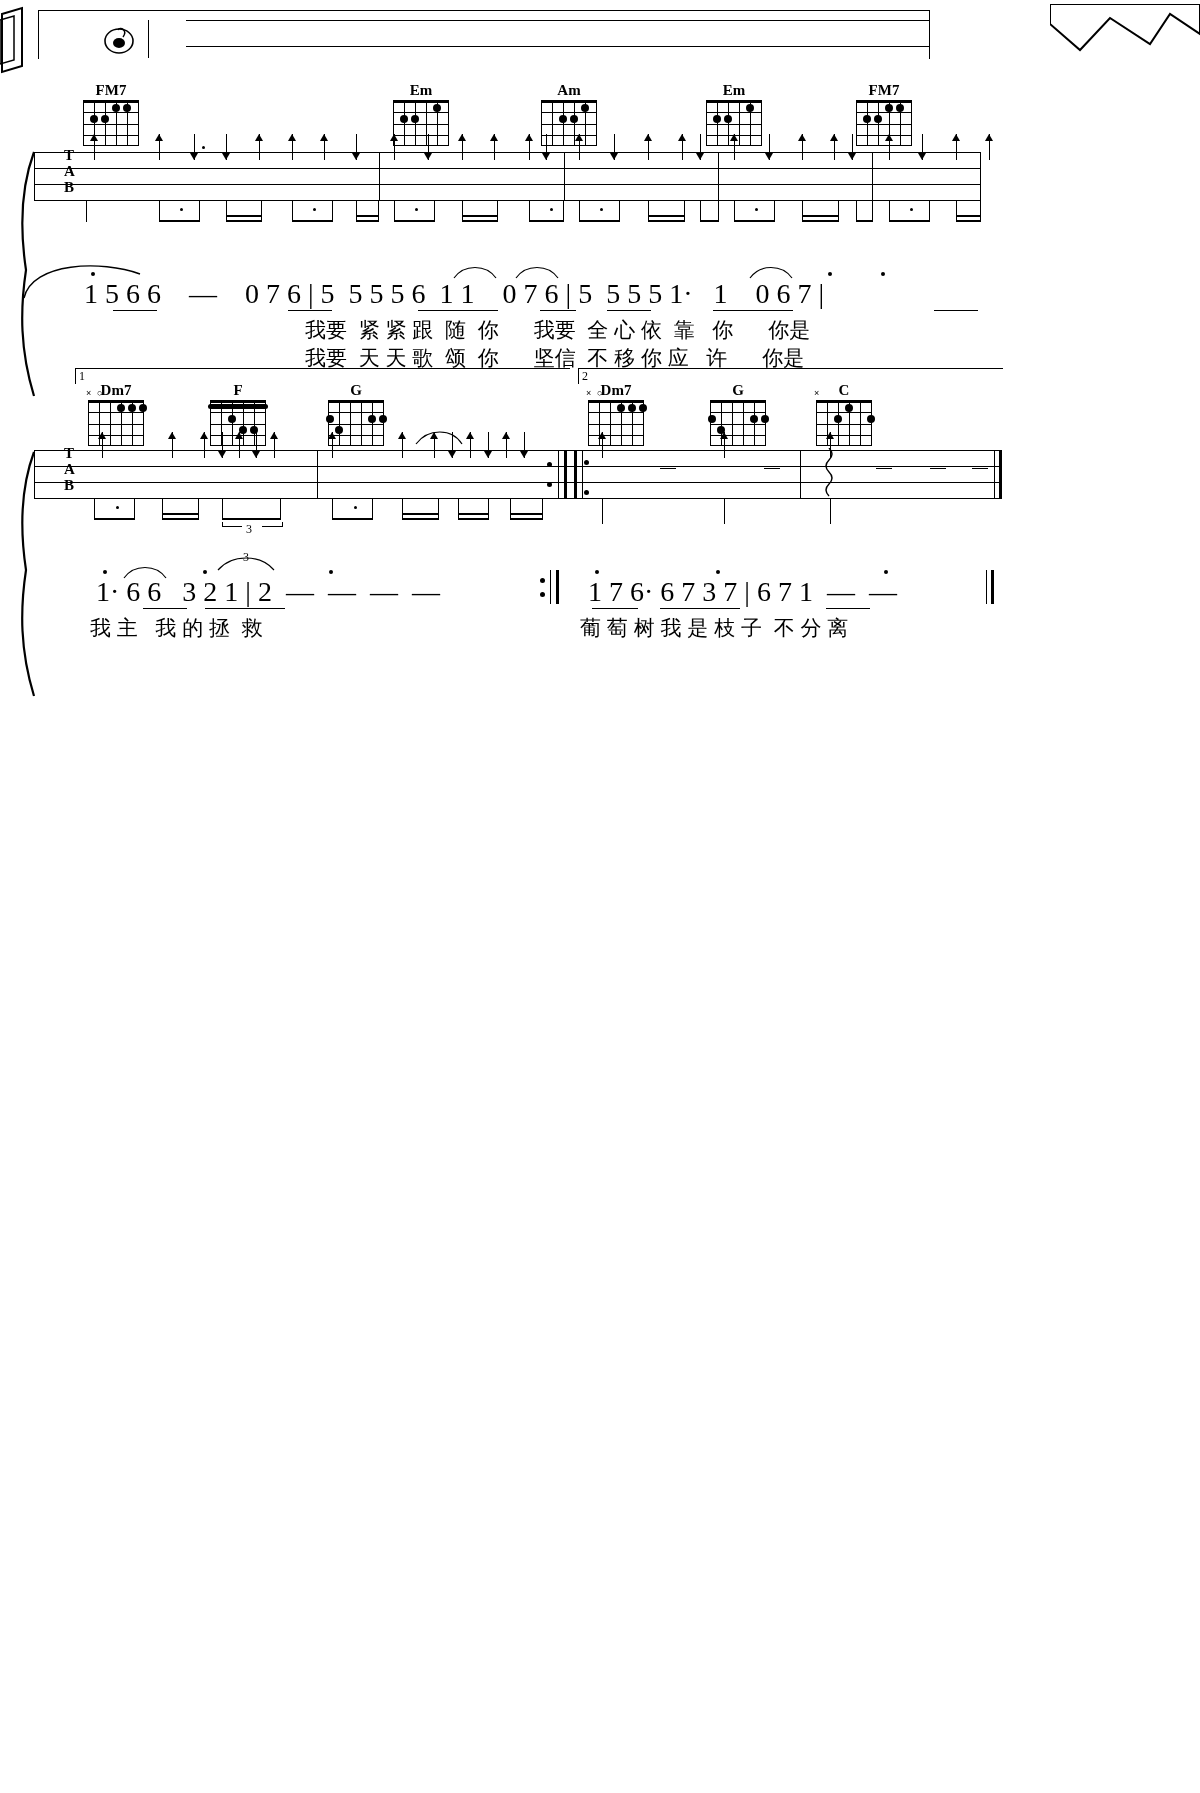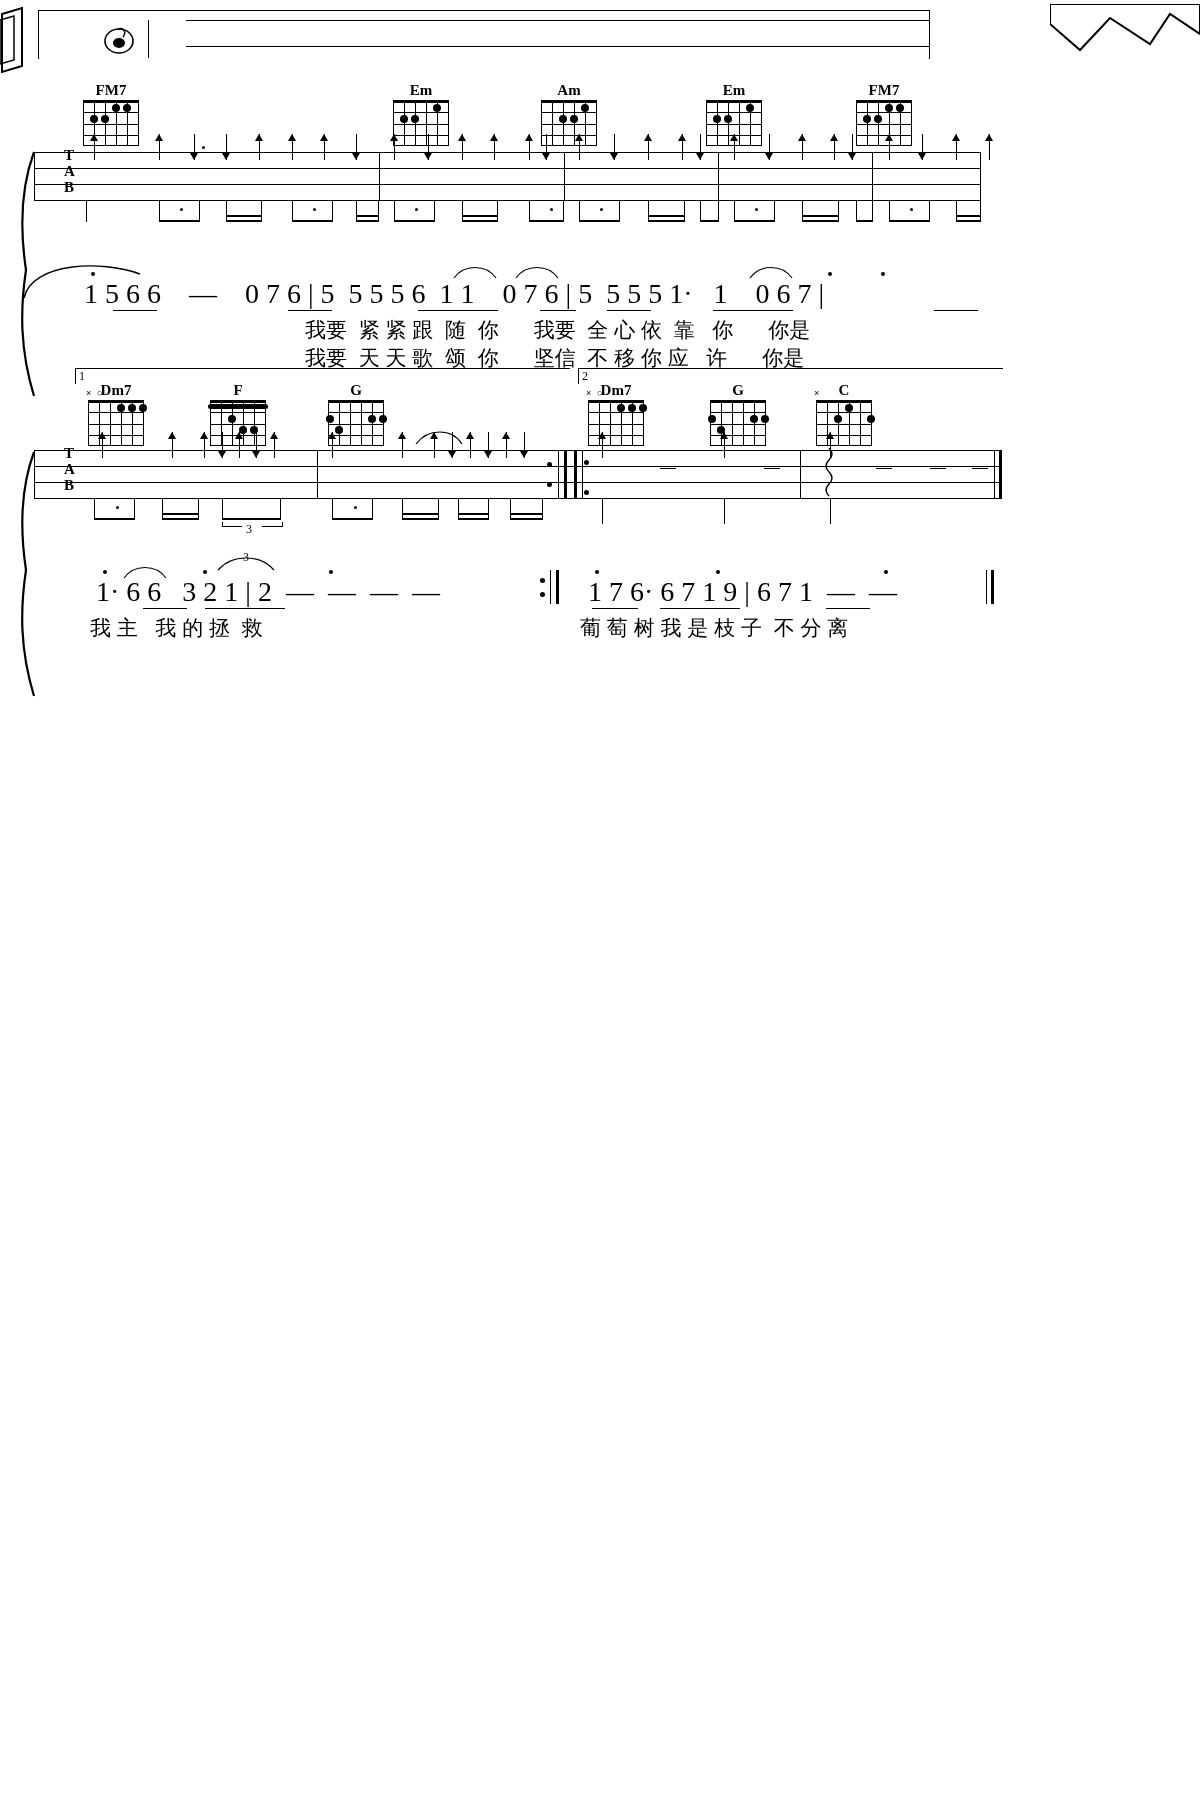--- a/index.html
+++ b/index.html
@@ -601,21 +601,21 @@
     <div class="lyric" style="left:90px;top:246px;">我 主   我 的 拯  救</div>
 
     <div class="abs" style="left:548px;top:202px;">
       <div class="vthick" style="left:8px;top:0;height:34px;"></div>
       <div class="vline" style="left:2px;top:0;height:34px;"></div>
       <div class="bdot" style="left:-8px;top:8px;width:5px;height:5px;"></div>
       <div class="bdot" style="left:-8px;top:22px;width:5px;height:5px;"></div>
     </div>
 
     <div>
-      <div class="numline" style="left:588px;top:208px;">1 7 6· 6 7 1 9 | 6 7 1  —  —</div>
+      <div class="numline" style="left:588px;top:208px;">1 7 6· 6 7 3 7 | 6 7 1  —  —</div>
       <div class="abs" style="left:595px;top:202px;width:4px;height:4px;border-radius:50%;background:#000;"></div>
       <div class="abs" style="left:716px;top:202px;width:4px;height:4px;border-radius:50%;background:#000;"></div>
       <div class="abs" style="left:884px;top:202px;width:4px;height:4px;border-radius:50%;background:#000;"></div>
       <div class="underl" style="left:592px;top:240px;width:46px;"></div>
       <div class="underl" style="left:660px;top:240px;width:80px;"></div>
       <div class="underl" style="left:826px;top:240px;width:44px;"></div>
 
       <div class="abs" style="left:986px;top:202px;">
         <div class="vline" style="left:0;top:0;height:34px;"></div>
         <div class="vthick" style="left:5px;top:0;height:34px;"></div>

